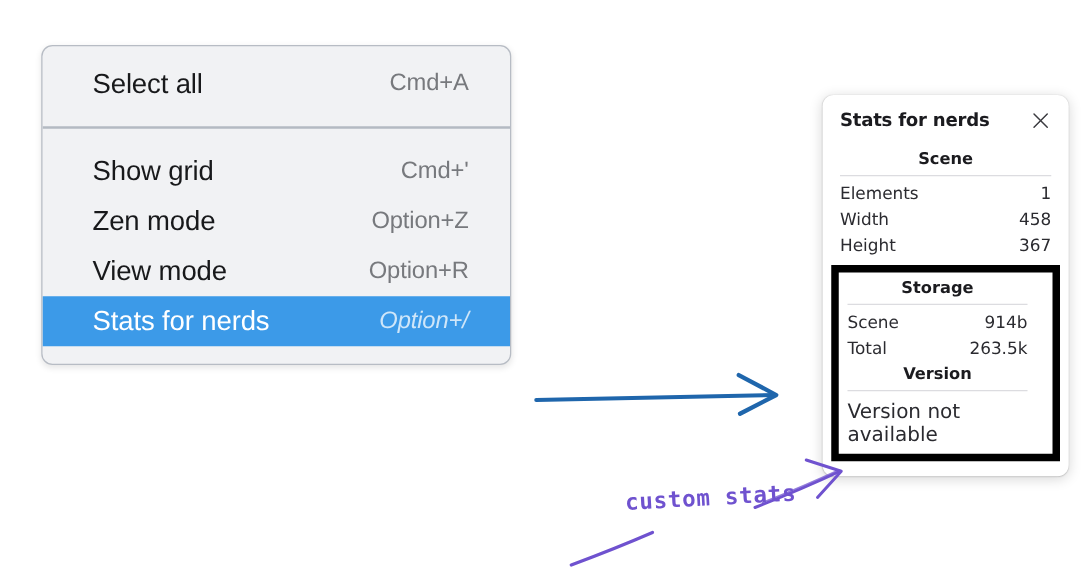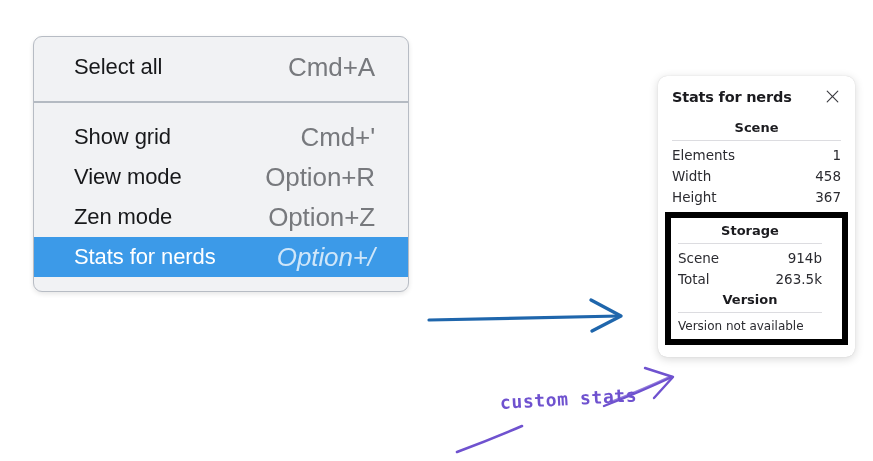--- a/index.html
+++ b/index.html
@@ -44,21 +44,21 @@
     height: 40px;
     box-sizing: border-box;
     cursor: default;
   }
   .menu-item .mi-label {
     font-size: 22px;
     color: #18191b;
     letter-spacing: -0.1px;
   }
   .menu-item .mi-shortcut {
-    font-size: 26px;
+    font-size: 19px;
     color: #77797d;
     letter-spacing: -0.1px;
   }
   .menu-item.selected {
     background: #3c9ae8;
   }
   .menu-item.selected .mi-label { color: #ffffff; }
   .menu-item.selected .mi-shortcut { color: #cfe6f9; font-style: italic; }
 
   
@@ -110,21 +110,21 @@
   .stat-row {
     display: flex;
     align-items: center;
     justify-content: space-between;
     font-size: 13.5px;
     color: #2b2b30;
     padding: 2.5px 0;
   }
   .stat-row .sv { font-variant-numeric: tabular-nums; }
   .plain-row {
-    font-size: 12px;
+    font-size: 16px;
     color: #2b2b30;
     padding: 3px 0 1px 0;
   }
 
   
   #custom-stats-box {
     border: 6px solid #000000;
     margin: 5px -7px 0 -7px;
     padding: 2px 20px 5px 7px;
   }
@@ -163,26 +163,26 @@
   </div>
 
   <div class="menu-sep"></div>
 
   <div class="menu-group group-bottom">
     <div class="menu-item">
       <span class="mi-label">Show grid</span>
       <span class="mi-shortcut">Cmd+'</span>
     </div>
     <div class="menu-item">
+      <span class="mi-label">Zen mode</span>
+      <span class="mi-shortcut">Option+Z</span>
+    </div>
+    <div class="menu-item">
       <span class="mi-label">View mode</span>
       <span class="mi-shortcut">Option+R</span>
-    </div>
-    <div class="menu-item">
-      <span class="mi-label">Zen mode</span>
-      <span class="mi-shortcut">Option+Z</span>
     </div>
     <div class="menu-item selected">
       <span class="mi-label">Stats for nerds</span>
       <span class="mi-shortcut">Option+/</span>
     </div>
   </div>
 
 </div>
 
 <div id="stats-panel">

